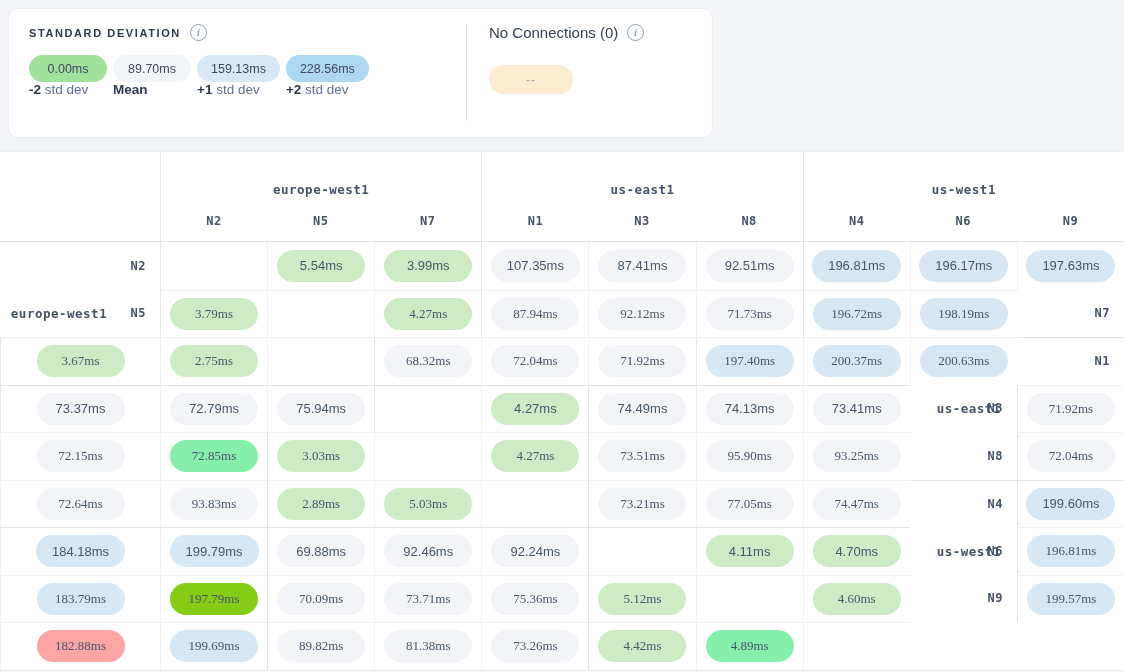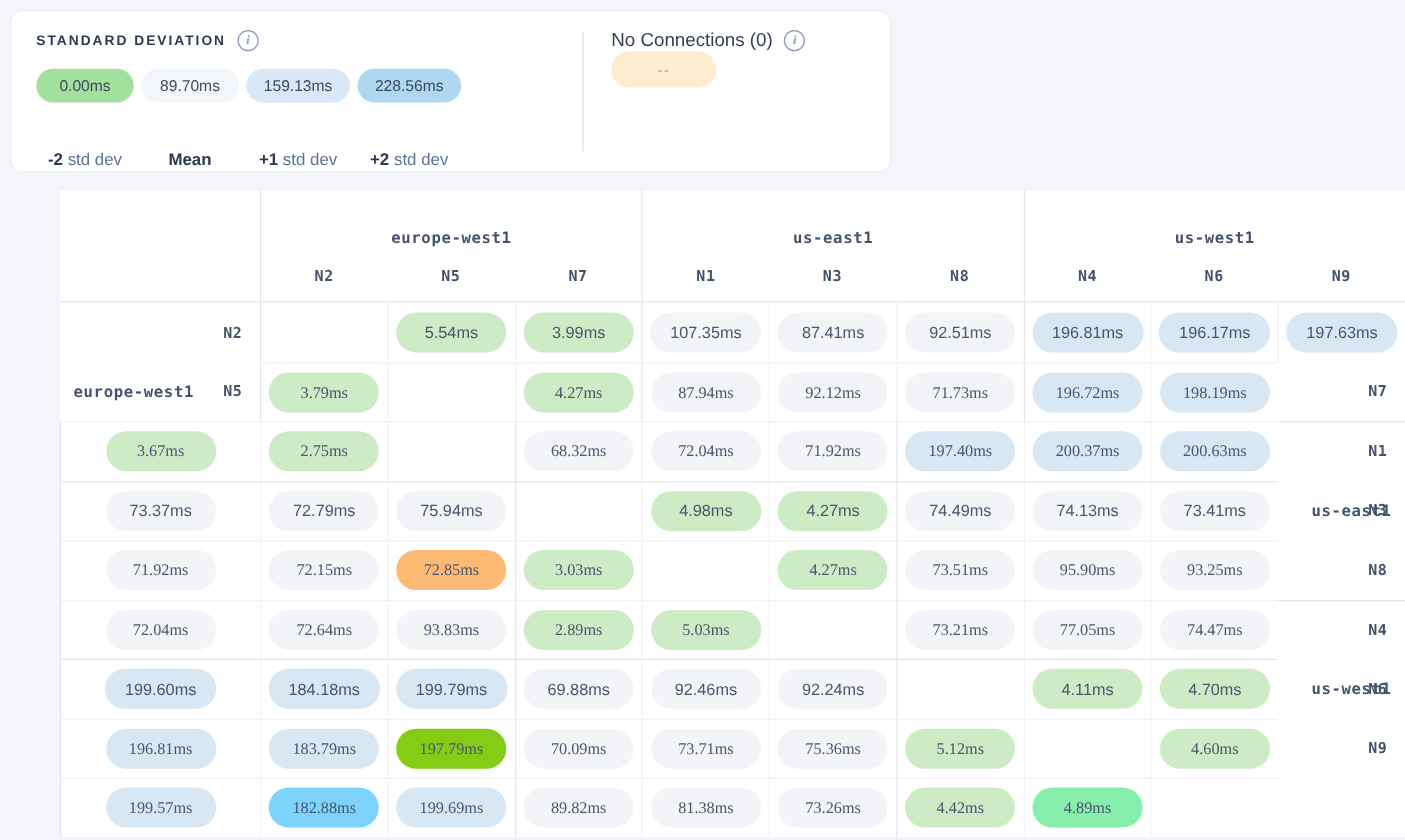--- a/index.html
+++ b/index.html
@@ -26,44 +26,43 @@
   .legend-title-row{display:flex;align-items:center;gap:9px;margin-bottom:14px;}
   .legend-title{font-size:11px;font-weight:bold;letter-spacing:1.6px;color:#2c3950;}
   .info-icon{
     width:17px;height:17px;border:1.5px solid #8b9ac0;border-radius:50%;
     color:#8b9ac0;font-size:10px;line-height:1;
     display:inline-flex;align-items:center;justify-content:center;
     font-family:"Liberation Serif",serif;font-style:italic;font-weight:bold;
     box-sizing:border-box;flex:0 0 auto;cursor:pointer;
   }
   .legend-items{display:flex;gap:6px;}
-  .legend-item{display:flex;flex-direction:column;align-items:center;gap:10px;}
+  .legend-item{display:flex;flex-direction:column;}
   .lpill{
     height:27px;min-width:78px;padding:0 14px;border-radius:14px;
     display:flex;align-items:center;justify-content:center;
     font-size:12.5px;color:#3e4a5e;box-sizing:border-box;white-space:nowrap;
   }
-  .llabel{font-size:13.5px;color:#5d7199;white-space:nowrap;margin-top:28px;}
+  .llabel{font-size:13.5px;color:#5d7199;white-space:nowrap;}
   .llabel b{color:#2c3950;}
-  .noconn-title{display:flex;align-items:center;gap:9px;font-size:15px;color:#333f55;margin-bottom:0;}
+  .noconn-title{display:flex;align-items:center;gap:9px;font-size:15px;color:#333f55;margin-bottom:24px;}
   .noconn-pill{
     width:84px;height:29px;border-radius:15px;
     display:flex;align-items:center;justify-content:center;
     color:#9aa2b1;font-size:12px;letter-spacing:1px;
   }
   
   .matrix{
     margin-top:13px;
     background:#ffffff;
     border-top:1px solid #edf0f4;
     border-bottom:1px solid #e9edf2;
     display:grid;
     grid-template-columns:160px repeat(9,1fr);
     grid-template-rows:48px 42px repeat(9,47.5px);
-    margin-left:48px;
   }
   .mono{font-family:"DejaVu Sans Mono","Liberation Mono",monospace;font-weight:bold;color:#44536b;}
   .group-head{
     grid-column:span 3;
     display:flex;align-items:flex-end;justify-content:center;
     padding-bottom:3px;font-size:12.5px;letter-spacing:.5px;
   }
   .node-head{
     display:flex;align-items:center;justify-content:center;
     font-size:12px;letter-spacing:.5px;
@@ -232,23 +231,20 @@
       <span class="pill" style="background: rgb(242, 244, 248);">73.37ms</span>
     </div>
     <div class="cell topstrong">
       <span class="pill" style="background: rgb(242, 244, 248);">72.79ms</span>
     </div>
     <div class="cell topstrong">
       <span class="pill" style="background: rgb(242, 244, 248);">75.94ms</span>
     </div>
     <div class="cell gstart topstrong"></div>
     <div class="cell topstrong">
-      <span class="pill" style="background: rgb(205, 236, 197);">4.98ms</span>
-    </div>
-    <div class="cell topstrong">
       <span class="pill" style="background: rgb(205, 236, 197);">4.27ms</span>
     </div>
     <div class="cell gstart topstrong">
       <span class="pill" style="background: rgb(242, 244, 248);">74.49ms</span>
     </div>
     <div class="cell topstrong">
       <span class="pill" style="background: rgb(242, 244, 248);">74.13ms</span>
     </div>
     <div class="cell topstrong">
       <span class="pill" style="background: rgb(242, 244, 248);">73.41ms</span>
@@ -257,21 +253,21 @@
       <span class="region mono">us-east1</span>
       <span class="node mono">N3</span>
     </div>
     <div class="cell gstart toplight">
       <span class="pill" style="background: rgb(242, 244, 248);">71.92ms</span>
     </div>
     <div class="cell toplight">
       <span class="pill" style="background: rgb(242, 244, 248);">72.15ms</span>
     </div>
     <div class="cell toplight">
-      <span class="pill" style="background: #fdba74; text-align: right;">72.85ms</span>
+      <span class="pill" style="background: #86efac; text-align: right;">72.85ms</span>
     </div>
     <div class="cell gstart toplight">
       <span class="pill" style="background: rgb(205, 236, 197);">3.03ms</span>
     </div>
     <div class="cell toplight"></div>
     <div class="cell toplight">
       <span class="pill" style="background: rgb(205, 236, 197);">4.27ms</span>
     </div>
     <div class="cell gstart toplight">
       <span class="pill" style="background: rgb(242, 244, 248);">73.51ms</span>
@@ -367,21 +363,21 @@
     <div class="cell toplight">
       <span class="pill" style="background: rgb(205, 236, 197);">4.60ms</span>
     </div>
     <div class="row-label">
       <span class="node mono">N9</span>
     </div>
     <div class="cell gstart toplight">
       <span class="pill" style="background: rgb(216, 231, 244);">199.57ms</span>
     </div>
     <div class="cell toplight">
-      <span class="pill" style="background: #7dd3fc;">182.88ms</span>
+      <span class="pill" style="background: #fca5a5;">182.88ms</span>
     </div>
     <div class="cell toplight">
       <span class="pill" style="background: rgb(216, 231, 244);">199.69ms</span>
     </div>
     <div class="cell gstart toplight">
       <span class="pill" style="background: rgb(242, 244, 248);">89.82ms</span>
     </div>
     <div class="cell toplight">
       <span class="pill" style="background: rgb(242, 244, 248);">81.38ms</span>
     </div>

